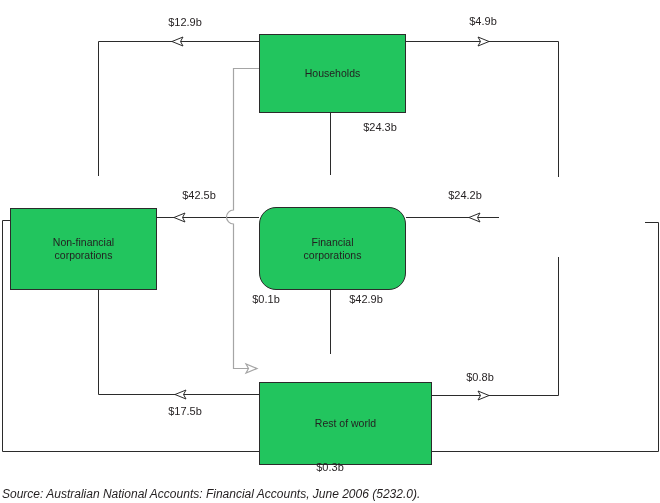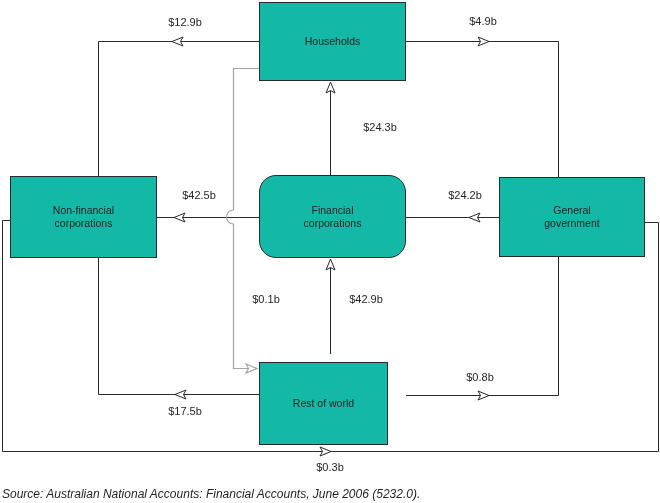--- a/index.html
+++ b/index.html
@@ -9,45 +9,46 @@
     background:#ffffff;
     font-family:"Liberation Sans","DejaVu Sans",sans-serif;
     color:#231f20;
     overflow:hidden;
   }
   .lines-layer{position:absolute;left:0;top:0;width:660px;height:503px;}
   .node{
     position:absolute;
     box-sizing:border-box;
     border:1px solid #2b2b2b;
-    background:#14b8a6;
+    background:#22c55e;
     display:flex;flex-direction:column;align-items:center;justify-content:center;
     font-size:10.5px;line-height:13px;
     text-align:center;
+    margin-top:32px;
   }
   .node span{display:block;}
   .amt{
     position:absolute;
     font-size:11px;line-height:11px;
     white-space:nowrap;
     transform:translateX(-50%);
   }
   .source-note{
     position:absolute;
     left:2px;top:487px;
     font-size:12px;
     font-style:italic;
     white-space:nowrap;
   }
   
   .node-households{left:259px;top:2px;width:147px;height:79px;}
   .node-non-financial{left:10px;top:176px;width:147px;height:82px;}
   .node-financial{left:259px;top:175px;width:147px;height:83px;border-radius:17px;}
   .node-general-government{left:499px;top:177px;width:146px;height:80px;}
-  .node-rest-of-world{left:259px;top:362px;width:129px;height:83px;}
+  .node-rest-of-world{left:259px;top:350px;width:173px;height:83px;}
 </style>
 </head>
 <body>
 
 <div class="canvas">
 
   <svg class="lines-layer" width="660" height="503" viewBox="0 0 660 503">
 
     <path d="M259,41.5 L98.5,41.5 L98.5,176" fill="none" stroke="#2b2b2b" stroke-width="1"></path>
     <path d="M172,41.5 L183,37 L180.5,41.5 L183,46 Z" fill="#ffffff" stroke="#2b2b2b" stroke-width="1"></path>
@@ -87,24 +88,20 @@
   <div class="node node-non-financial">
     <span>Non-financial</span>
     <span>corporations</span>
   </div>
 
   <div class="node node-financial">
     <span>Financial</span>
     <span>corporations</span>
   </div>
 
-  <div class="node node-general-government">
-    <span>General</span>
-    <span>government</span>
-  </div>
 
   <div class="node node-rest-of-world">
     <span>Rest of world</span>
   </div>
 
   <div class="amt" style="left:185px;top:17px;">$12.9b</div>
   <div class="amt" style="left:483px;top:16px;">$4.9b</div>
   <div class="amt" style="left:380px;top:122px;">$24.3b</div>
   <div class="amt" style="left:465px;top:190px;">$24.2b</div>
   <div class="amt" style="left:199px;top:190px;">$42.5b</div>

